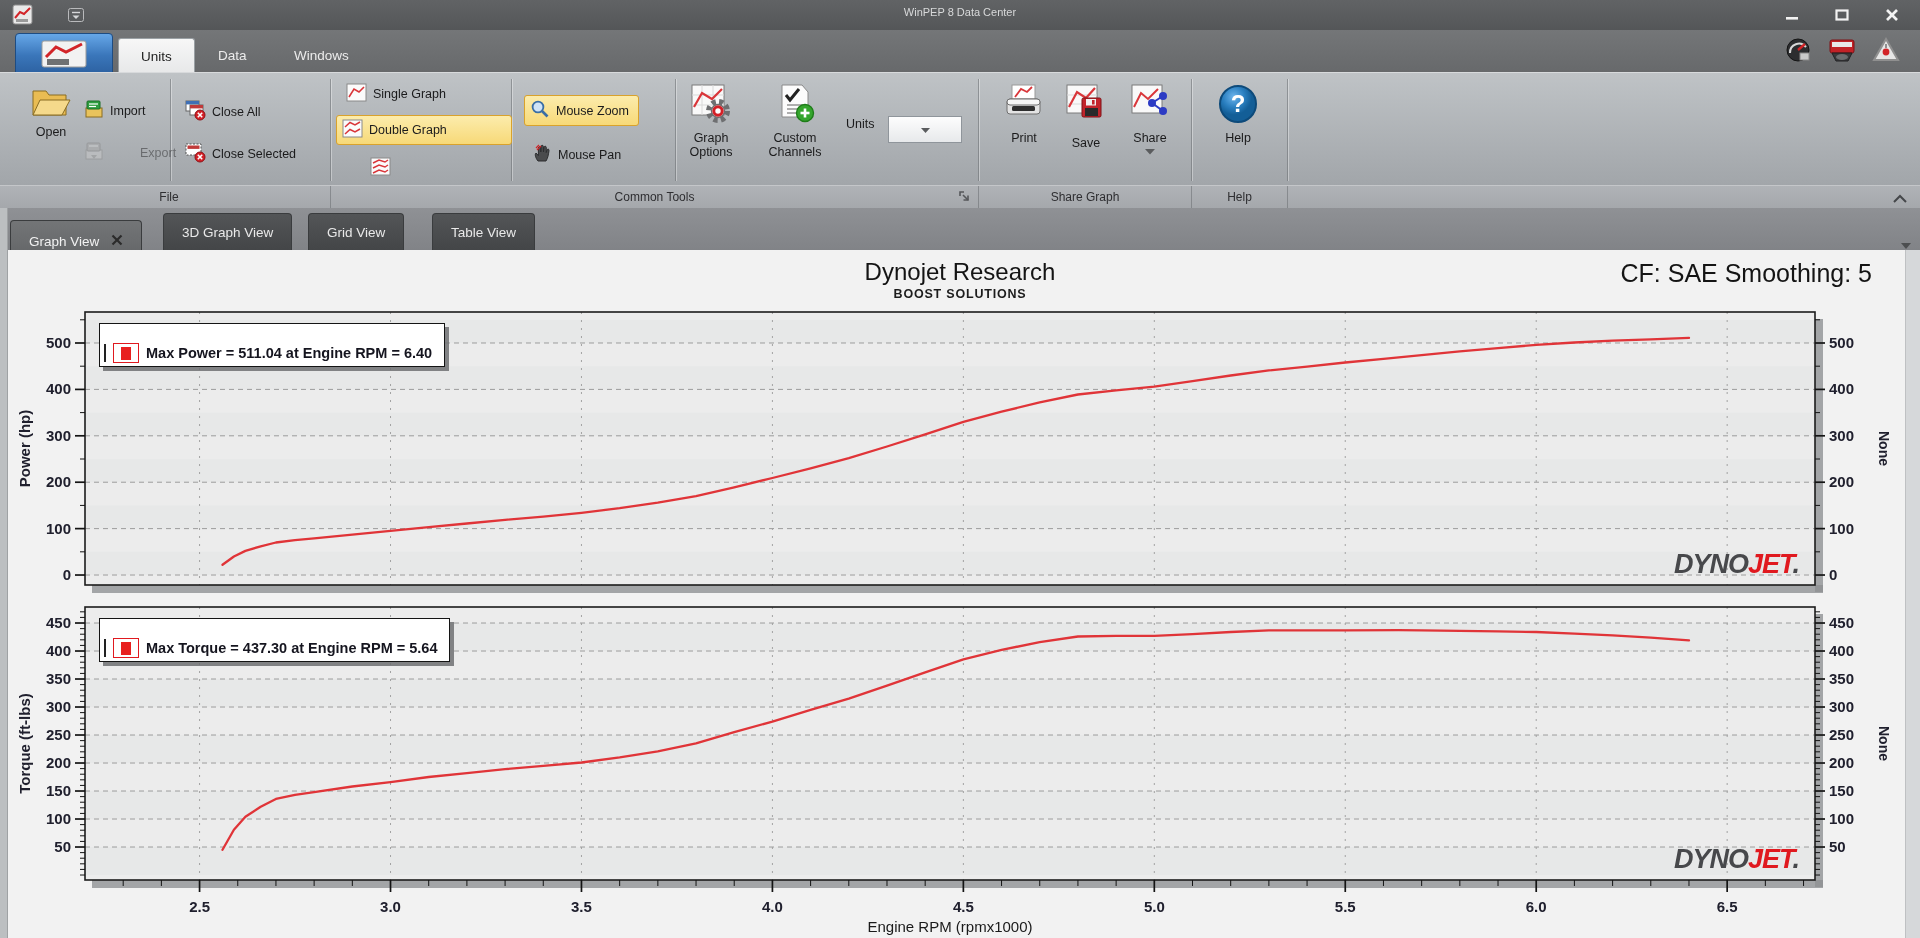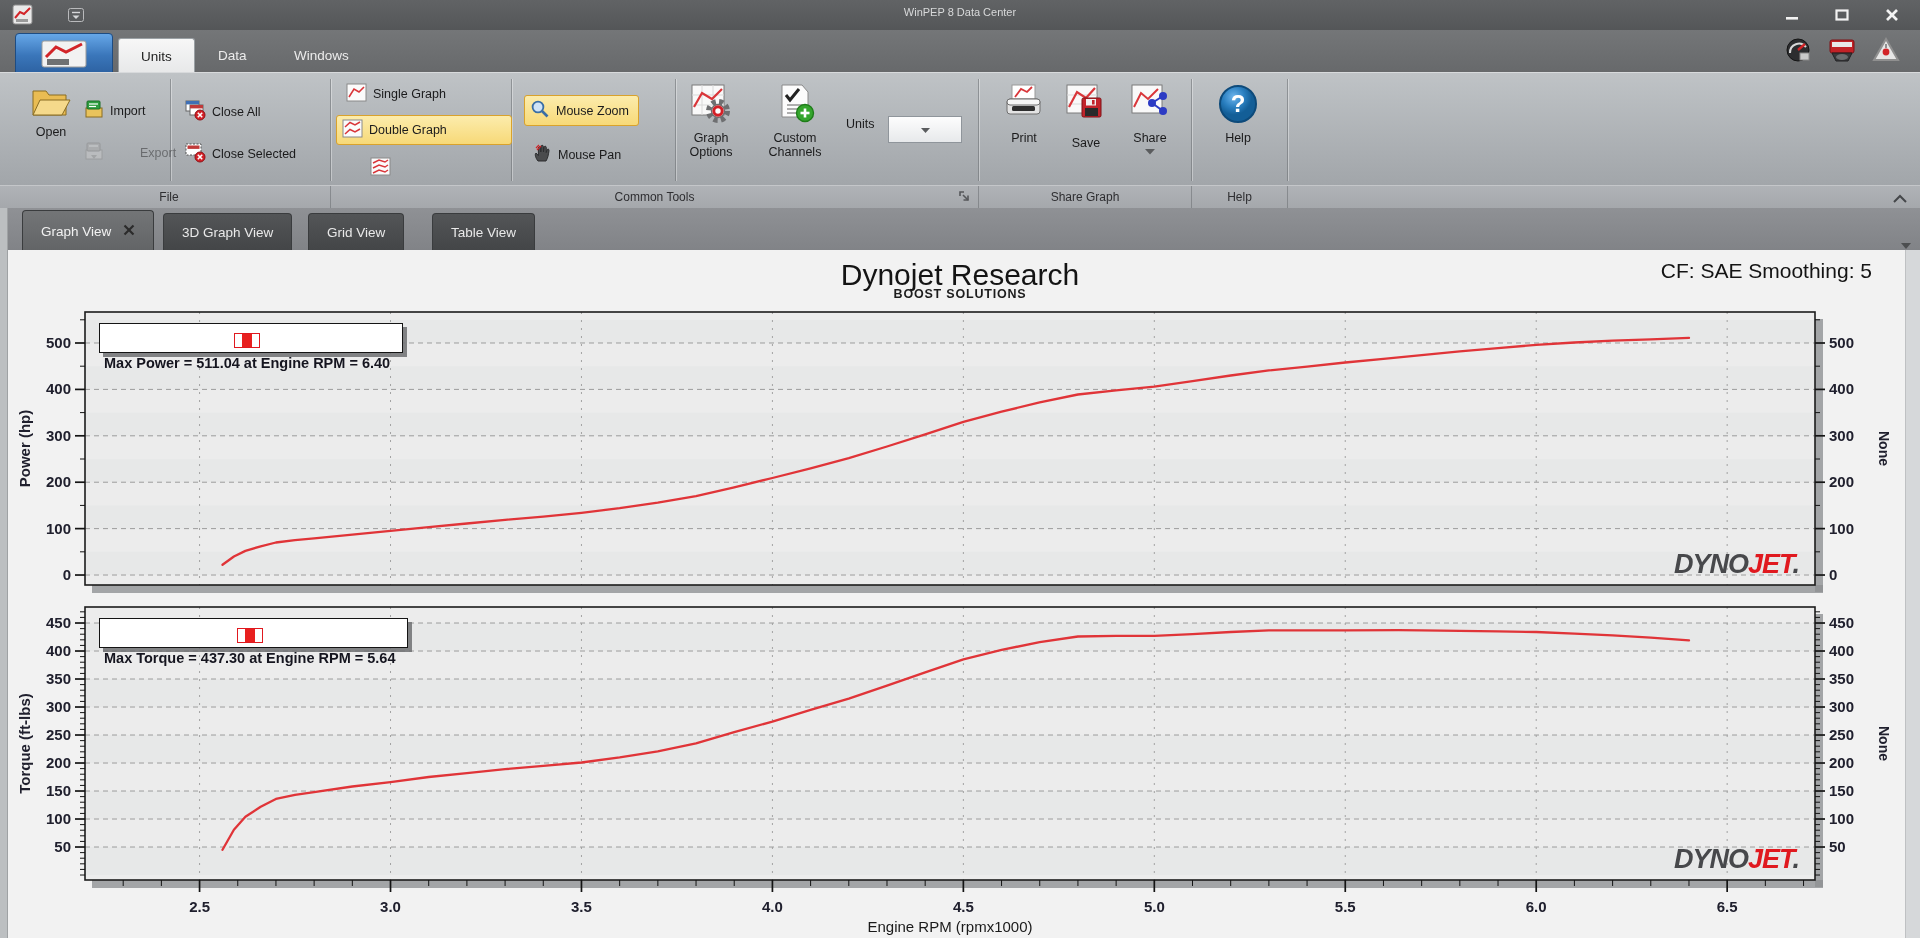--- a/index.html
+++ b/index.html
@@ -48,39 +48,39 @@
   .nohl{padding:4px 10px 4px 6px;}
   .unitsbox{width:72px;height:25px;background:linear-gradient(#fdfdfd,#e7e9eb);
     border:1px solid #8f959b;display:flex;align-items:center;justify-content:center;}
   
   .viewtabs{position:absolute;left:0;top:208px;width:1920px;height:42px;
     background:linear-gradient(#8f9195,#818387);}
   .vtab{position:absolute;top:5px;height:37px;padding:0 18px;display:flex;
     align-items:center;gap:12px;font-size:13.5px;color:#e9e9e9;
     background:linear-gradient(#535557,#434547);border-radius:4px 4px 0 0;
     border:1px solid #3a3c3e;border-bottom:none;cursor:default;}
-  .vtab.active{top:2px;height:40px;background:linear-gradient(#737577,#626466);
-    color:#f2f2f2;margin-left:12px;}
+  .vtab.active{top:12px;height:40px;background:linear-gradient(#737577,#626466);
+    color:#f2f2f2;}
   
   .content{position:absolute;left:0;top:250px;width:1920px;height:688px;
     background:#f2f2f2;}
   .edge-left{position:absolute;left:0;top:208px;width:7px;height:730px;
     background:#bcbfc1;border-right:1px solid #9fa2a4;}
   .edge-right{position:absolute;right:0;top:250px;width:14px;height:688px;
     background:#d6d8da;border-left:1px solid #bfc1c3;}
   .hdr-title{position:absolute;left:0;right:0;top:258px;text-align:center;
-    font-size:30px;color:#141414;}
+    font-size:24px;color:#141414;}
   .hdr-sub{position:absolute;left:0;right:0;top:287px;text-align:center;
     font-size:12.5px;font-weight:bold;letter-spacing:.8px;color:#1d1d1d;}
-  .hdr-cf{position:absolute;right:48px;top:259px;font-size:21px;color:#141414;}
+  .hdr-cf{position:absolute;right:48px;top:259px;font-size:25px;color:#141414;}
   .chart-svg{position:absolute;left:0;}
   .legend{position:absolute;display:flex;align-items:center;gap:7px;height:26px;
-    background:#fff;border:1.6px solid #141414;padding:2px 12px 0 4px;
+    background:#fff;border:1.6px solid #141414;padding:16px 12px 0 4px;
     box-shadow:4px 4px 0 rgba(110,112,114,.85);font-size:14.5px;font-weight:600;
-    color:#15151f;flex-direction:column;}
+    color:#15151f;}
   .legend .bar{width:2px;height:18px;background:#222;}
   .legend .sw{width:24px;height:18px;border:1.6px solid #e0191f;background:#fff;
     display:flex;align-items:center;justify-content:center;}
   .legend .swi{width:10px;height:13px;background:#e8201f;}
   svg text{font-family:"Liberation Sans",sans-serif;}
 </style>
 </head>
 <body>
 
 <div id="app">

